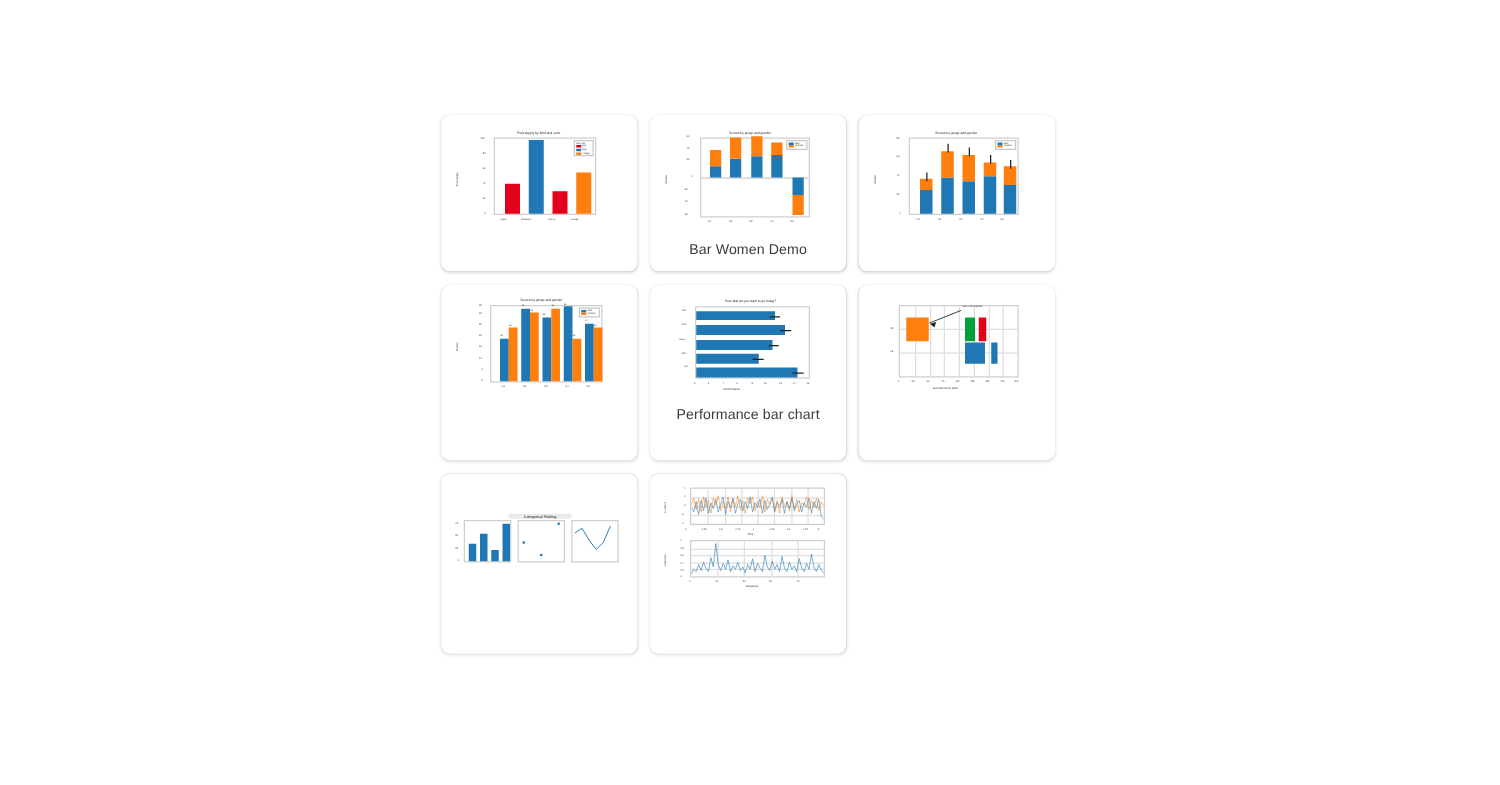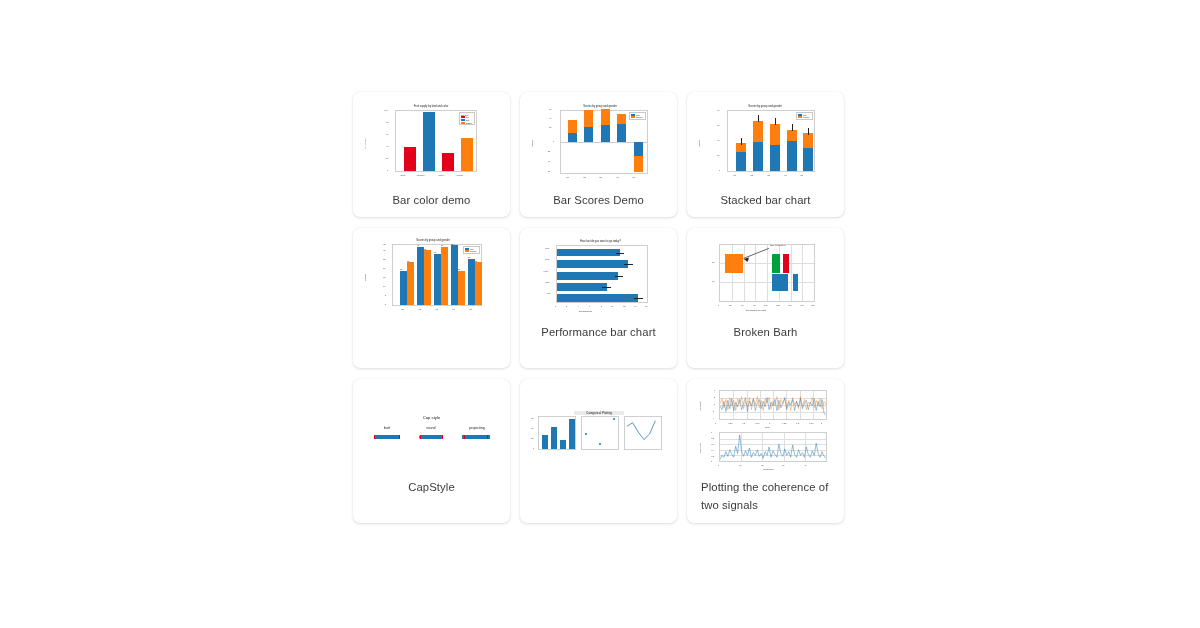--- a/index.html
+++ b/index.html
@@ -144,21 +144,20 @@
       <div class="tick" style="left:27px;top:59px;">20</div>
       <div class="tick" style="left:27px;top:47px;">40</div>
       <div class="tick" style="left:27px;top:35px;">60</div>
       <div class="tick" style="left:27px;top:23px;">80</div>
       <div class="tick" style="left:25px;top:11px;">100</div>
       <div class="tick" style="left:41px;top:76px;">apple</div>
       <div class="tick" style="left:57px;top:76px;">blueberry</div>
       <div class="tick" style="left:79px;top:76px;">cherry</div>
       <div class="tick" style="left:97px;top:76px;">orange</div>
     </div>
-    <div class="card-title">Bar color demo</div>
   </div>
 
   <div class="card r1">
     <div class="thumb">
       <div class="ptitle" style="left:24px;top:6px;width:100px;">Scores by group and gender</div>
       <div class="ylab" style="left:4px;top:44px;width:30px;text-align:center;margin-left:-12px;">Scores</div>
       <div class="plotbox" style="left:34px;top:12px;width:88px;height:64px;">
         <div class="gridh" style="left:0;right:0;top:50%;background:#cccccc;"></div>
 
         <div class="bar" style="left:7px;bottom:50%;width:9px;height:15%;background:#1f77b4;"></div>
@@ -192,21 +191,21 @@
       <div class="tick" style="left:27px;top:42px;">0</div>
       <div class="tick" style="left:21px;top:52px;">-20</div>
       <div class="tick" style="left:21px;top:62px;">-40</div>
       <div class="tick" style="left:21px;top:72px;">-60</div>
       <div class="tick" style="left:40px;top:78px;">G1</div>
       <div class="tick" style="left:57px;top:78px;">G2</div>
       <div class="tick" style="left:73px;top:78px;">G3</div>
       <div class="tick" style="left:90px;top:78px;">G4</div>
       <div class="tick" style="left:106px;top:78px;">G5</div>
     </div>
-    <div class="card-title">Bar Scores Demo</div>
+    <div class="card-title">Bar Women Demo</div>
   </div>
 
   <div class="card r1">
     <div class="thumb">
       <div class="ptitle" style="left:22px;top:6px;width:100px;">Scores by group and gender</div>
       <div class="ylab" style="left:4px;top:44px;width:30px;text-align:center;margin-left:-12px;">Scores</div>
       <div class="plotbox" style="left:34px;top:12px;width:88px;height:62px;">
         <div class="bar" style="left:8px;bottom:0;width:10px;height:32%;background:#1f77b4;"></div>
         <div class="bar" style="left:8px;bottom:32%;width:10px;height:14%;background:#ff7f0e;"></div>
         <div class="errbar" style="left:12.5px;bottom:44%;height:7px;"></div>
@@ -242,21 +241,20 @@
       <div class="tick" style="left:24px;top:56px;">20</div>
       <div class="tick" style="left:24px;top:41px;">40</div>
       <div class="tick" style="left:24px;top:26px;">60</div>
       <div class="tick" style="left:24px;top:11px;">80</div>
       <div class="tick" style="left:40px;top:76px;">G1</div>
       <div class="tick" style="left:57px;top:76px;">G2</div>
       <div class="tick" style="left:74px;top:76px;">G3</div>
       <div class="tick" style="left:91px;top:76px;">G4</div>
       <div class="tick" style="left:107px;top:76px;">G5</div>
     </div>
-    <div class="card-title">Stacked bar chart</div>
   </div>
 
   <div class="card r2">
     <div class="thumb">
       <div class="ptitle" style="left:24px;top:4px;width:100px;">Scores by group and gender</div>
       <div class="ylab" style="left:4px;top:42px;width:30px;text-align:center;margin-left:-12px;">Scores</div>
       <div class="plotbox" style="left:33px;top:10px;width:90px;height:62px;">
         <div class="bar" style="left:7px;bottom:0;width:7px;height:57%;background:#1f77b4;"></div>
         <div class="bar" style="left:14px;bottom:0;width:7px;height:71%;background:#ff7f0e;"></div>
         <div class="vlabel dark" style="left:7px;bottom:58%;">20</div>
@@ -374,44 +372,22 @@
       <div class="tick" style="left:36px;top:70px;">25</div>
       <div class="tick" style="left:48px;top:70px;">50</div>
       <div class="tick" style="left:60px;top:70px;">75</div>
       <div class="tick" style="left:71px;top:70px;">100</div>
       <div class="tick" style="left:83px;top:70px;">125</div>
       <div class="tick" style="left:95px;top:70px;">150</div>
       <div class="tick" style="left:107px;top:70px;">175</div>
       <div class="tick" style="left:118px;top:70px;">200</div>
       <div class="tl" style="left:52px;top:75px;">seconds since start</div>
     </div>
-    <div class="card-title">Broken Barh</div>
-  </div>
-
-  <div class="card r3">
-    <div class="thumb">
-      <div style="position:absolute;left:0;top:30px;width:145px;text-align:center;font-size:4.2px;color:#222;">Cap style</div>
-
-      <div style="position:absolute;left:10px;top:41px;width:36px;text-align:center;font-size:3.6px;color:#222;">butt</div>
-      <div style="position:absolute;left:16px;top:50px;width:24px;height:3.5px;background:#1f77b4;"></div>
-      <div style="position:absolute;left:15px;top:50px;width:1.2px;height:3.5px;background:#e3001b;"></div>
-      <div style="position:absolute;left:40px;top:50px;width:1.2px;height:3.5px;background:#e3001b;"></div>
-
-      <div style="position:absolute;left:53px;top:41px;width:38px;text-align:center;font-size:3.6px;color:#222;">round</div>
-      <div style="position:absolute;left:60px;top:50px;width:24px;height:3.5px;background:#1f77b4;border-radius:2px;"></div>
-      <div style="position:absolute;left:61px;top:50px;width:1.2px;height:3.5px;background:#e3001b;"></div>
-      <div style="position:absolute;left:83px;top:50px;width:1.2px;height:3.5px;background:#e3001b;"></div>
-
-      <div style="position:absolute;left:96px;top:41px;width:44px;text-align:center;font-size:3.6px;color:#222;">projecting</div>
-      <div style="position:absolute;left:103px;top:50px;width:28px;height:3.5px;background:#1f77b4;"></div>
-      <div style="position:absolute;left:105px;top:50px;width:1.2px;height:3.5px;background:#e3001b;"></div>
-      <div style="position:absolute;left:128px;top:50px;width:1.2px;height:3.5px;background:#e3001b;"></div>
-    </div>
-    <div class="card-title">CapStyle</div>
-  </div>
+  </div>
+
 
   <div class="card r3">
     <div class="thumb">
       <div style="position:absolute;left:48px;top:26px;width:50px;text-align:center;font-size:3px;color:#222;background:#eaeaea;">Categorical Plotting</div>
 
       <div class="plotbox" style="left:12px;top:31px;width:38px;height:34px;">
         <div class="bar" style="left:3px;bottom:0;width:6px;height:45%;background:#1f77b4;"></div>
         <div class="bar" style="left:12px;bottom:0;width:6px;height:68%;background:#1f77b4;"></div>
         <div class="bar" style="left:21px;bottom:0;width:6px;height:28%;background:#1f77b4;"></div>
         <div class="bar" style="left:30px;bottom:0;width:6px;height:93%;background:#1f77b4;"></div>
@@ -491,16 +467,15 @@
       <div class="tick" style="left:18px;top:64px;">0.4</div>
       <div class="tick" style="left:18px;top:70px;">0.2</div>
       <div class="tick" style="left:18px;top:75px;">0</div>
       <div class="tick" style="left:25px;top:79px;">0</div>
       <div class="tick" style="left:46px;top:79px;">10</div>
       <div class="tick" style="left:68px;top:79px;">20</div>
       <div class="tick" style="left:89px;top:79px;">30</div>
       <div class="tick" style="left:111px;top:79px;">40</div>
       <div class="tl" style="left:70px;top:83px;">frequency</div>
     </div>
-    <div class="card-title left">Plotting the coherence of two signals</div>
   </div>
 
 </div>
 
 </body></html>

